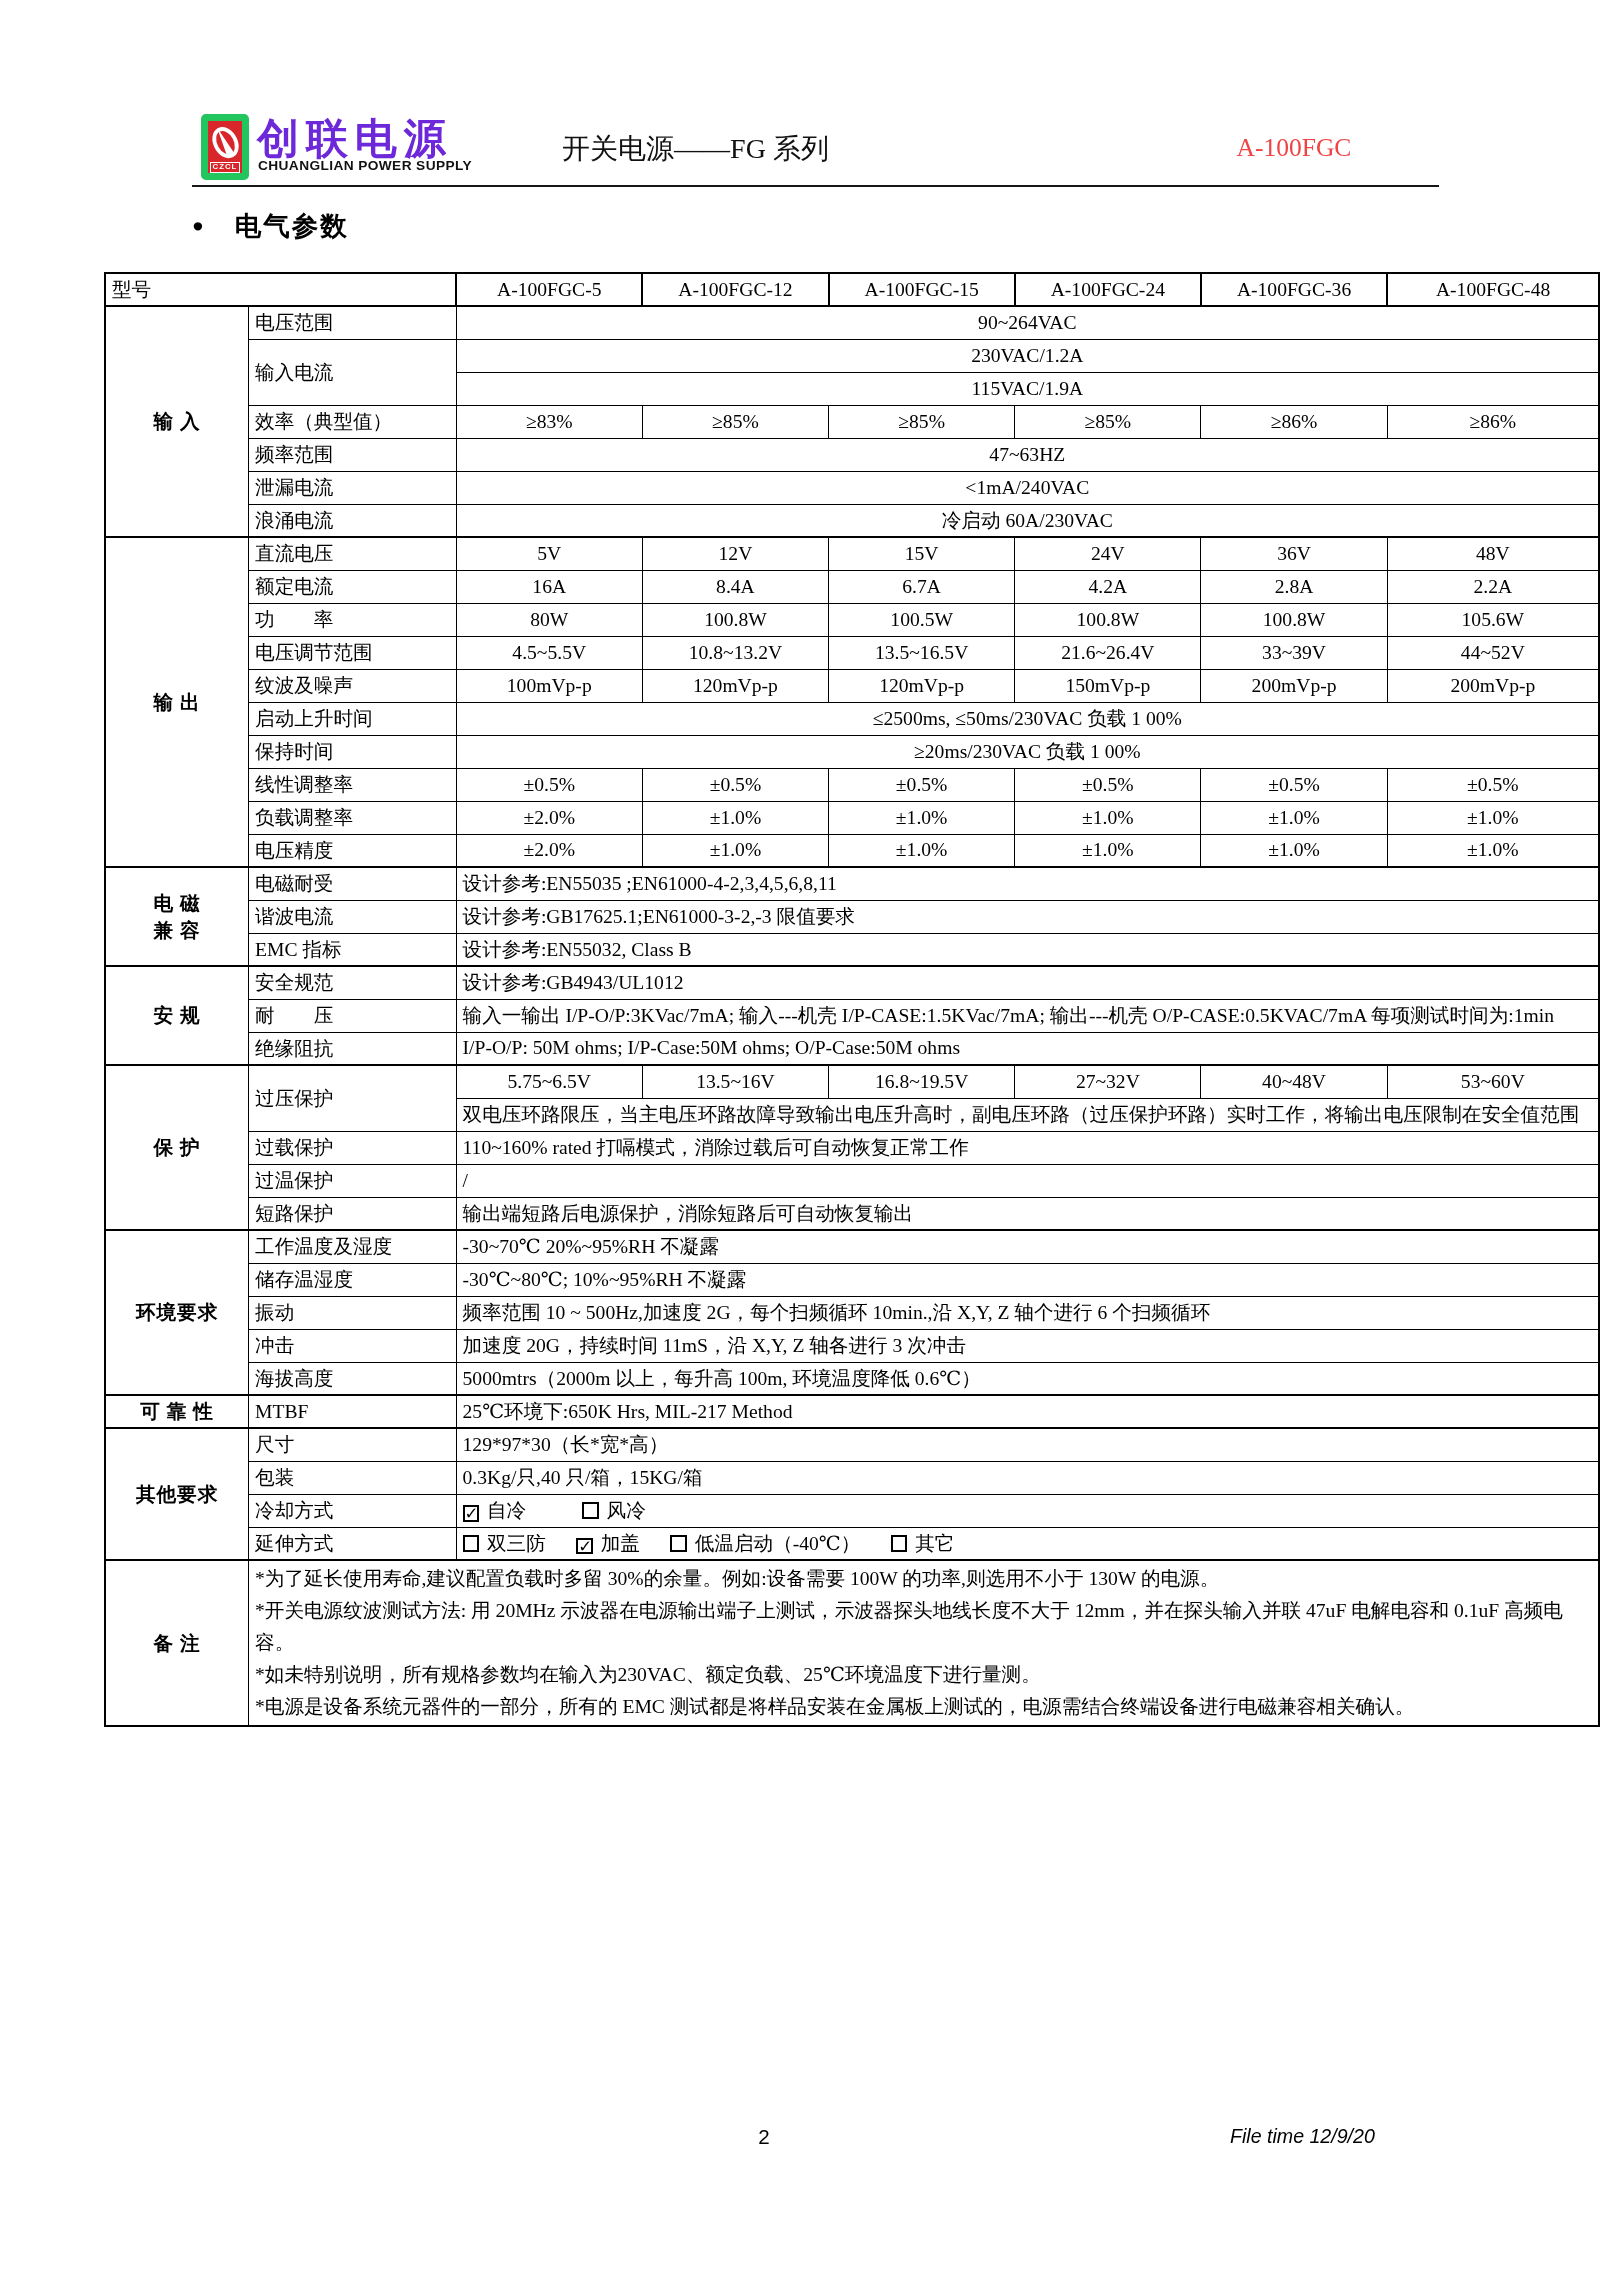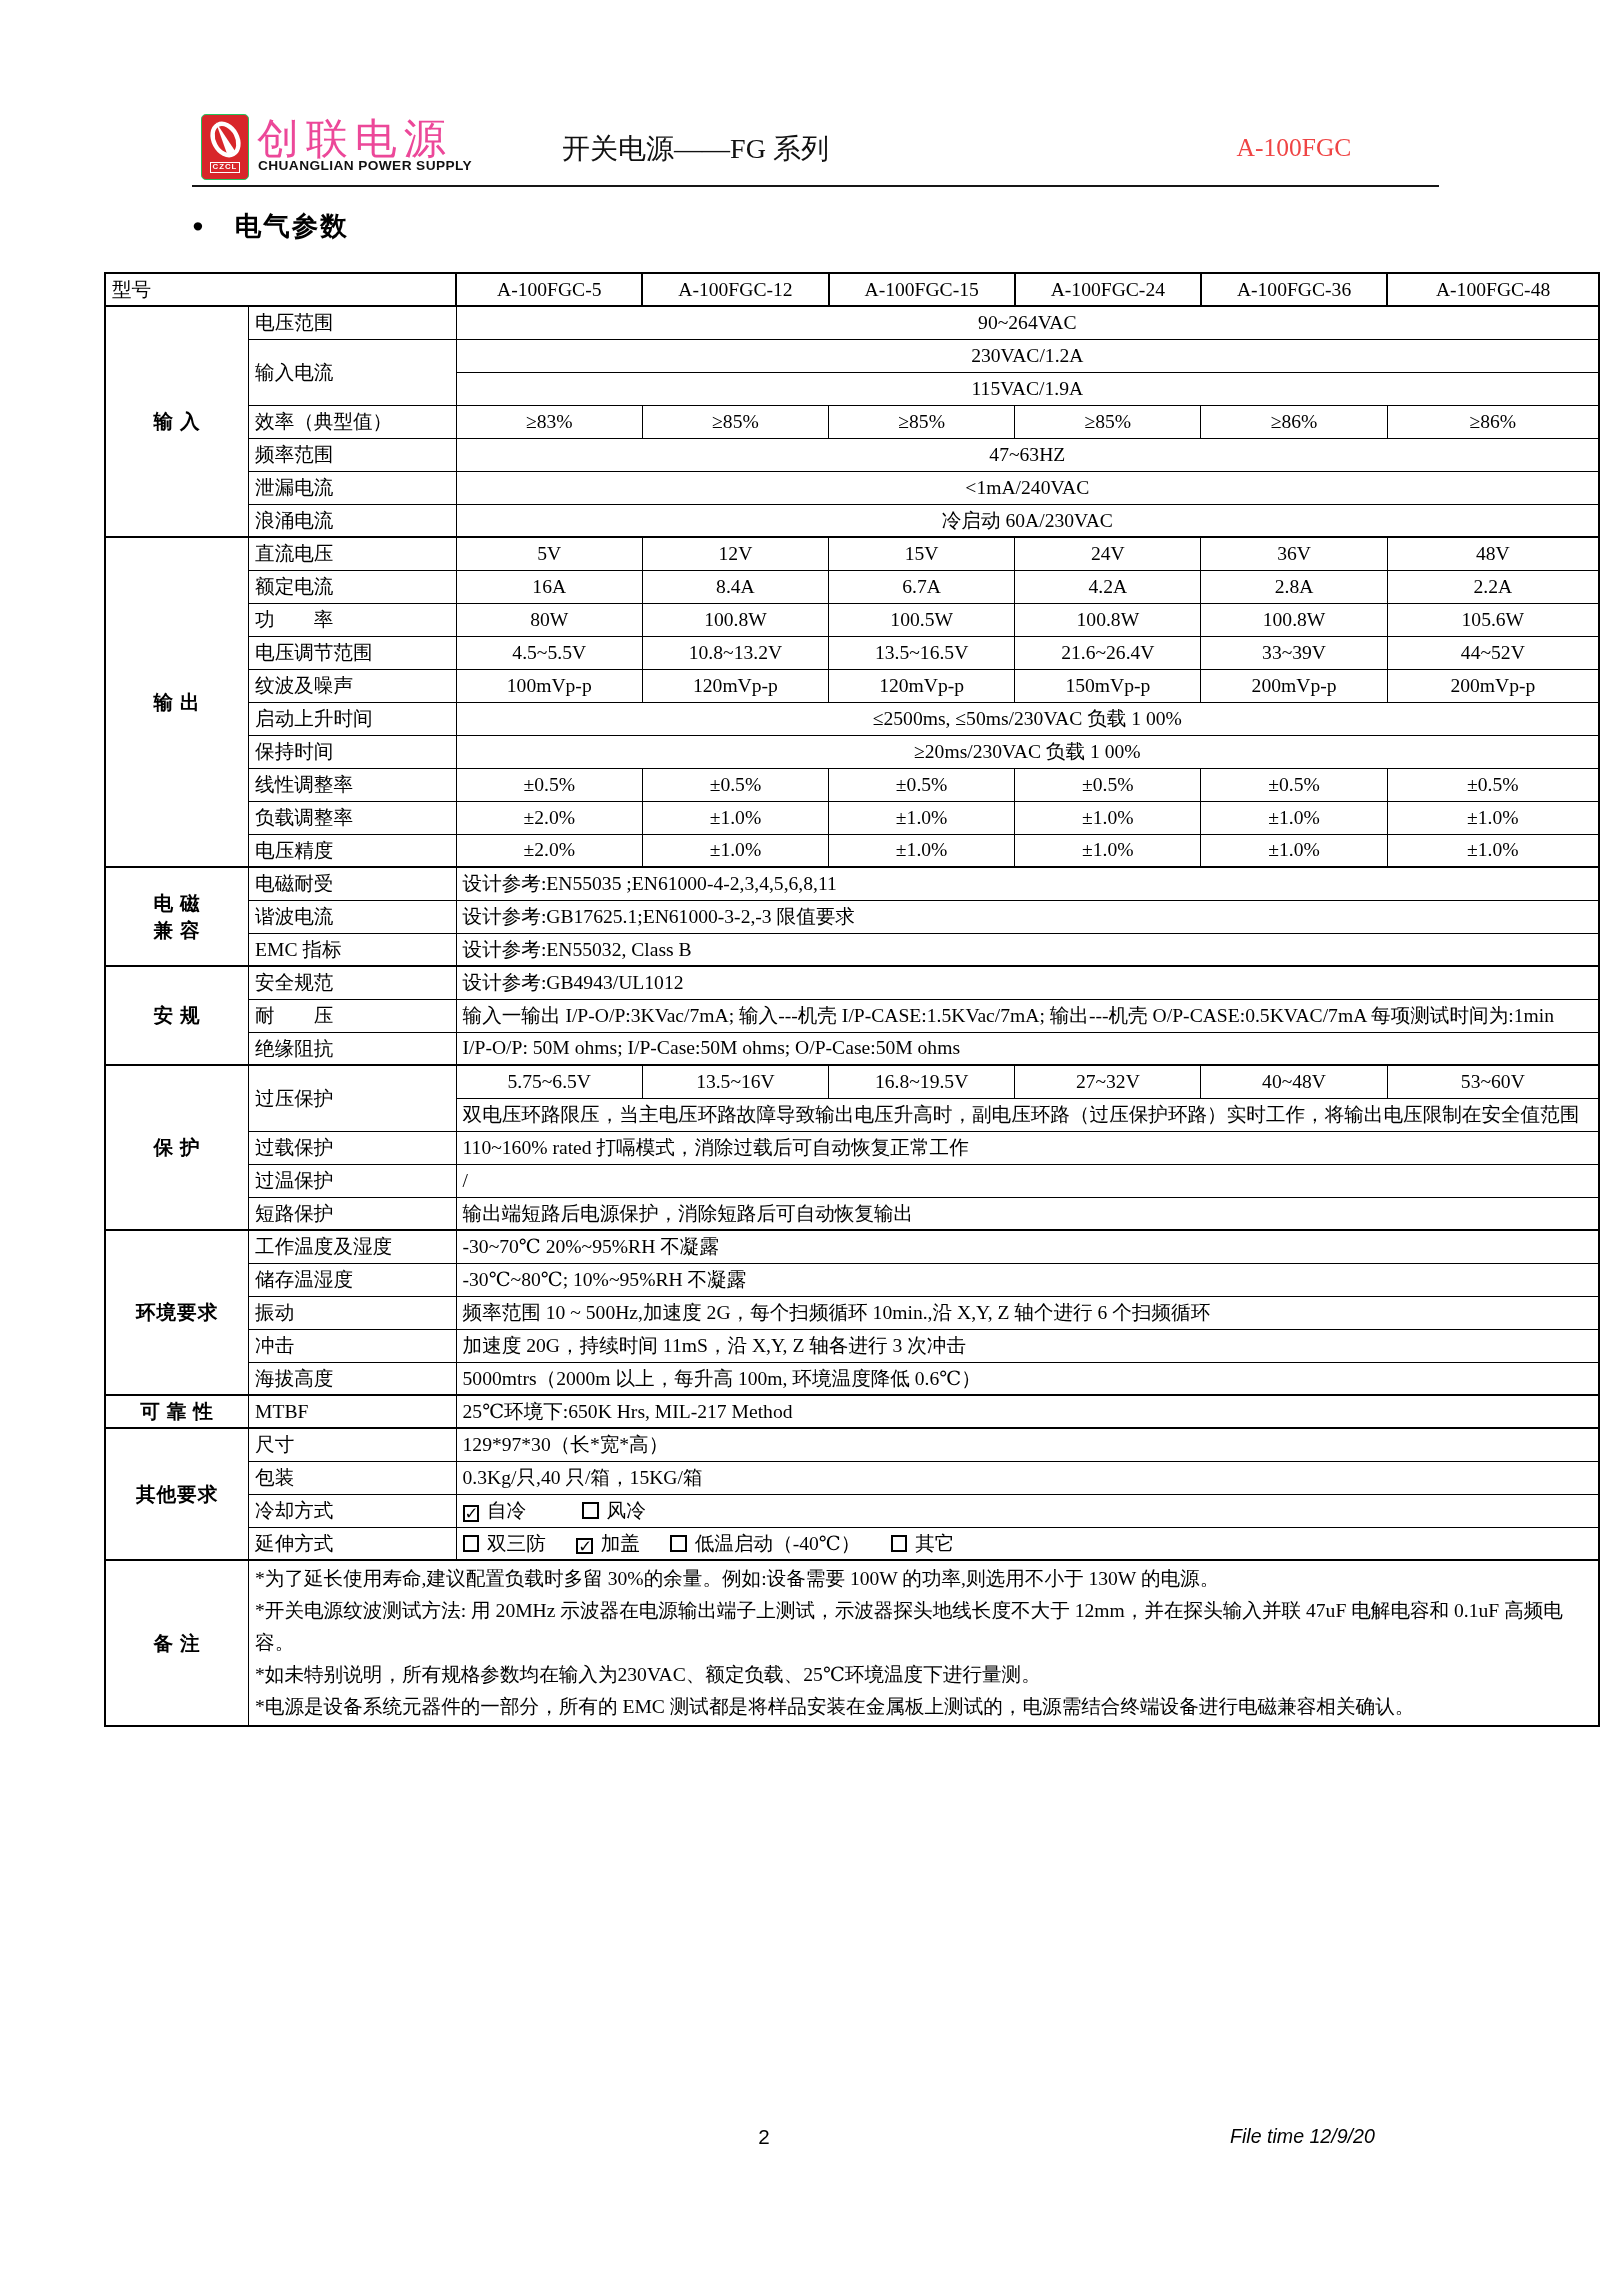--- a/index.html
+++ b/index.html
@@ -6,32 +6,32 @@
   html,body { background:#e8e8e8; }
   .page {
     position:relative; width:1621px; height:2293px; margin:0 auto;
     background:#ffffff; color:#000;
     font-family:"Liberation Serif","DejaVu Serif",serif;
     overflow:hidden;
   }
   
   .logo-box{
     position:absolute; left:201px; top:114px; width:48px; height:66px;
-    background:#d8262a; border-radius:4.9px; border:1px solid #22c55e;
+    background:#d8262a; border-radius:4.9px; border:7px solid #22c55e;
     display:flex; flex-direction:column; align-items:center; justify-content:flex-start;
   }
   .logo-glyph{ margin-top:2.9px; }
   .logo-badge{
     color:#fff; font-family:"Liberation Sans",sans-serif; font-weight:bold;
     font-size:7.8px; letter-spacing:1px; border:1px solid #fff; line-height:8.8px;
     padding:0 2px; margin-top:1px;
   }
   .brand-cn{
-    position:absolute; left:257px; top:111px; font-size:42px; font-weight:normal;
-    font-family:"Liberation Sans","DejaVu Sans",sans-serif; letter-spacing:6.9px; color:#ec4899;
+    position:absolute; left:257px; top:111px; font-size:42px; font-weight:bold;
+    font-family:"Liberation Sans","DejaVu Sans",sans-serif; letter-spacing:6.9px; color:#6d28d9;
   }
   .brand-en{
     position:absolute; left:258px; top:158px; font-size:13.7px; font-weight:bold;
     font-family:"Liberation Sans","DejaVu Sans",sans-serif; letter-spacing:0.4px; color:#111;
   }
   .doc-title{
     position:absolute; left:470px; top:130px; width:451px; text-align:center;
     font-size:28px; color:#111;
   }
   .doc-model{

